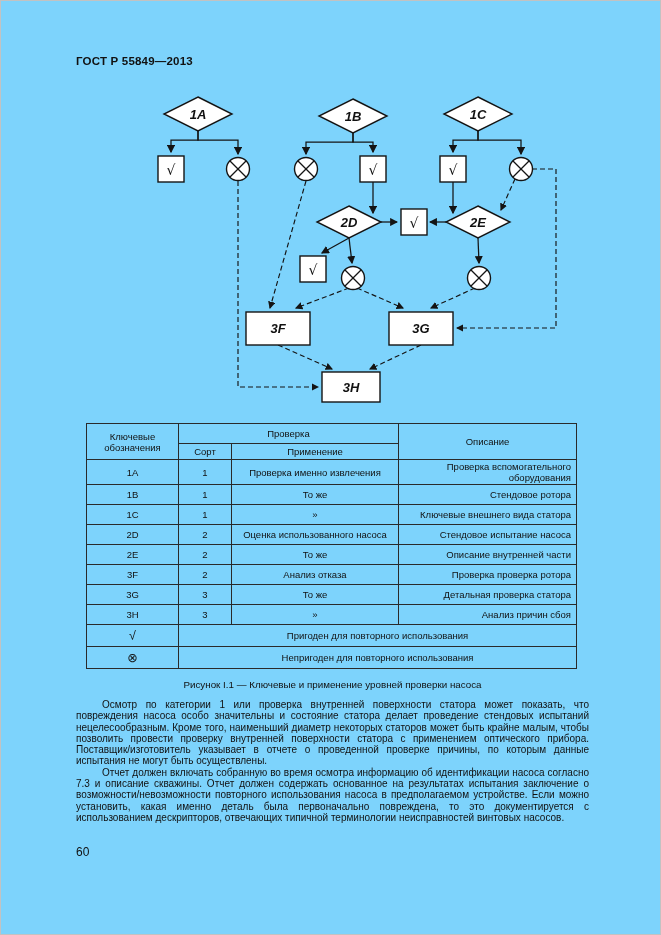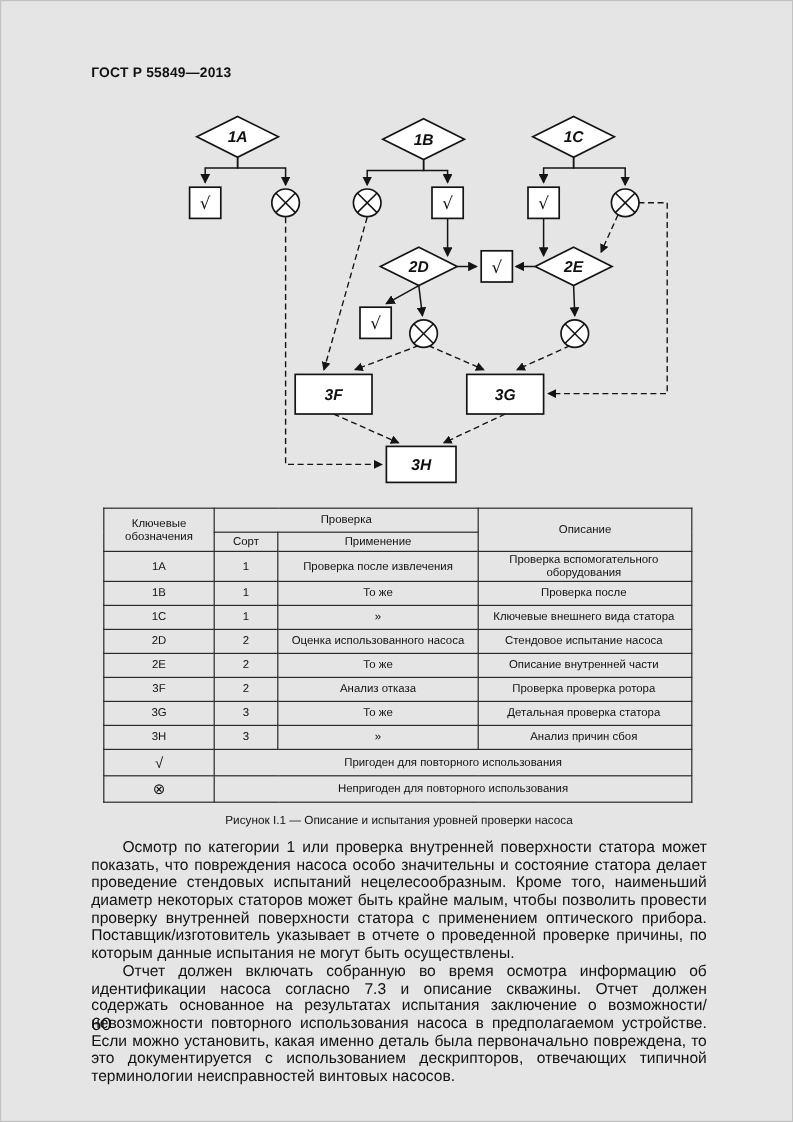--- a/index.html
+++ b/index.html
@@ -1,49 +1,49 @@
 <!DOCTYPE html>
 <html><head>
 <meta charset="utf-8">
 <style>
   * { margin:0; padding:0; box-sizing:border-box; }
   html,body { background:#9a9a9a; }
   body { font-family:"Liberation Sans", sans-serif; }
   .page {
     position:relative; width:661px; height:935px; margin:0 auto;
-    background:#e5e5e5; border:1px solid #c2c2c2; overflow:hidden; color:#111;
+    background:#7dd3fc; border:1px solid #c2c2c2; overflow:hidden; color:#111;
   }
   .doc-header { position:absolute; left:75px; top:54px; font-size:11.5px; font-weight:bold; letter-spacing:.2px; }
   .flowchart { position:absolute; left:130px; top:85px; }
 
   
   .shape { fill:#ffffff; stroke:#141414; stroke-width:1.4; }
   .xline { stroke:#141414; stroke-width:1.3; }
   .node-label { font-family:"Liberation Sans",sans-serif; font-size:13px; font-weight:bold; font-style:italic; text-anchor:middle; fill:#111; }
   .check-label { font-family:"DejaVu Sans",sans-serif; font-size:14px; text-anchor:middle; fill:#111; }
   .edge  { stroke:#141414; stroke-width:1.25; fill:none; }
   .dedge { stroke:#141414; stroke-width:1.15; fill:none; stroke-dasharray:5 3; }
 
   
   .key-table { position:absolute; left:85px; top:422px; width:490px; border-collapse:collapse; table-layout:fixed; font-size:9.5px; }
   .key-table td { border:1px solid #2a2a2a; text-align:center; vertical-align:middle; padding:1px 3px; }
   .key-table tr.h1 td { height:20px; }
   .key-table tr.h2 td { height:16px; }
   .key-table tr.dr td { height:20px; }
   .key-table tr.fr td { height:22px; }
-  .key-table td.desc { padding-right:5px; }
+  .key-table td.desc { text-align:right; padding-right:5px; }
   .key-table td.sym { font-size:12.5px; }
 
   .fig-caption { position:absolute; left:75px; top:678px; width:513px; text-align:center; font-size:9.8px; }
 
-  .body-text { position:absolute; left:75px; top:698px; width:513px; font-size:13px; line-height:1.13; text-align:justify; }
+  .body-text { position:absolute; left:75px; top:698px; width:513px; font-size:10px; line-height:1.13; text-align:justify; }
   .body-text p { text-indent:26px; }
   .body-text .subhead { text-indent:26px; }
 
-  .page-number { position:absolute; left:75px; top:844px; font-size:15px; }
+  .page-number { position:absolute; left:75px; top:844px; font-size:12px; }
 </style>
 </head>
 <body>
 
 <div class="page">
 
   <div class="doc-header">ГОСТ Р 55849—2013</div>
 
   <svg class="flowchart" width="450" height="332" viewBox="0 0 450 332" xmlns="http://www.w3.org/2000/svg">
     <defs>
@@ -176,28 +176,28 @@
         <td colspan="2">Проверка</td>
         <td rowspan="2">Описание</td>
       </tr>
       <tr class="h2">
         <td>Сорт</td>
         <td>Применение</td>
       </tr>
       <tr class="dr">
         <td>1A</td>
         <td>1</td>
-        <td>Проверка после извлечения</td>
+        <td>Проверка именно извлечения</td>
         <td class="desc">Проверка вспомогательного оборудования</td>
       </tr>
       <tr class="dr">
         <td>1B</td>
         <td>1</td>
         <td>То же</td>
-        <td class="desc">Проверка после</td>
+        <td class="desc">Стендовое ротора</td>
       </tr>
       <tr class="dr">
         <td>1C</td>
         <td>1</td>
         <td>»</td>
         <td class="desc">Ключевые внешнего вида статора</td>
       </tr>
       <tr class="dr">
         <td>2D</td>
         <td>2</td>
@@ -232,21 +232,21 @@
         <td class="sym">√</td>
         <td colspan="3">Пригоден для повторного использования</td>
       </tr>
       <tr class="fr">
         <td class="sym">⊗</td>
         <td colspan="3">Непригоден для повторного использования</td>
       </tr>
     </tbody>
   </table>
 
-  <div class="fig-caption">Рисунок I.1 — Описание и испытания уровней проверки насоса</div>
+  <div class="fig-caption">Рисунок I.1 — Ключевые и применение уровней проверки насоса</div>
 
   <div class="body-text">
     <p>Осмотр по категории 1 или проверка внутренней поверхности статора может показать, что повреждения насоса особо значительны и состояние статора делает проведение стендовых испытаний нецелесообразным. Кроме того, наименьший диаметр некоторых статоров может быть крайне малым, чтобы позволить провести проверку внутренней поверхности статора с применением оптического прибора. Поставщик/изготовитель указывает в отчете о проведенной проверке причины, по которым данные испытания не могут быть осуществлены.</p>
     <p>Отчет должен включать собранную во время осмотра информацию об идентификации насоса согласно 7.3 и описание скважины. Отчет должен содержать основанное на результатах испытания заключение о возможности/невозможности повторного использования насоса в предполагаемом устройстве. Если можно установить, какая именно деталь была первоначально повреждена, то это документируется с использованием дескрипторов, отвечающих типичной терминологии неисправностей винтовых насосов.</p>
   </div>
 
   <div class="page-number">60</div>
 
 </div>
 

